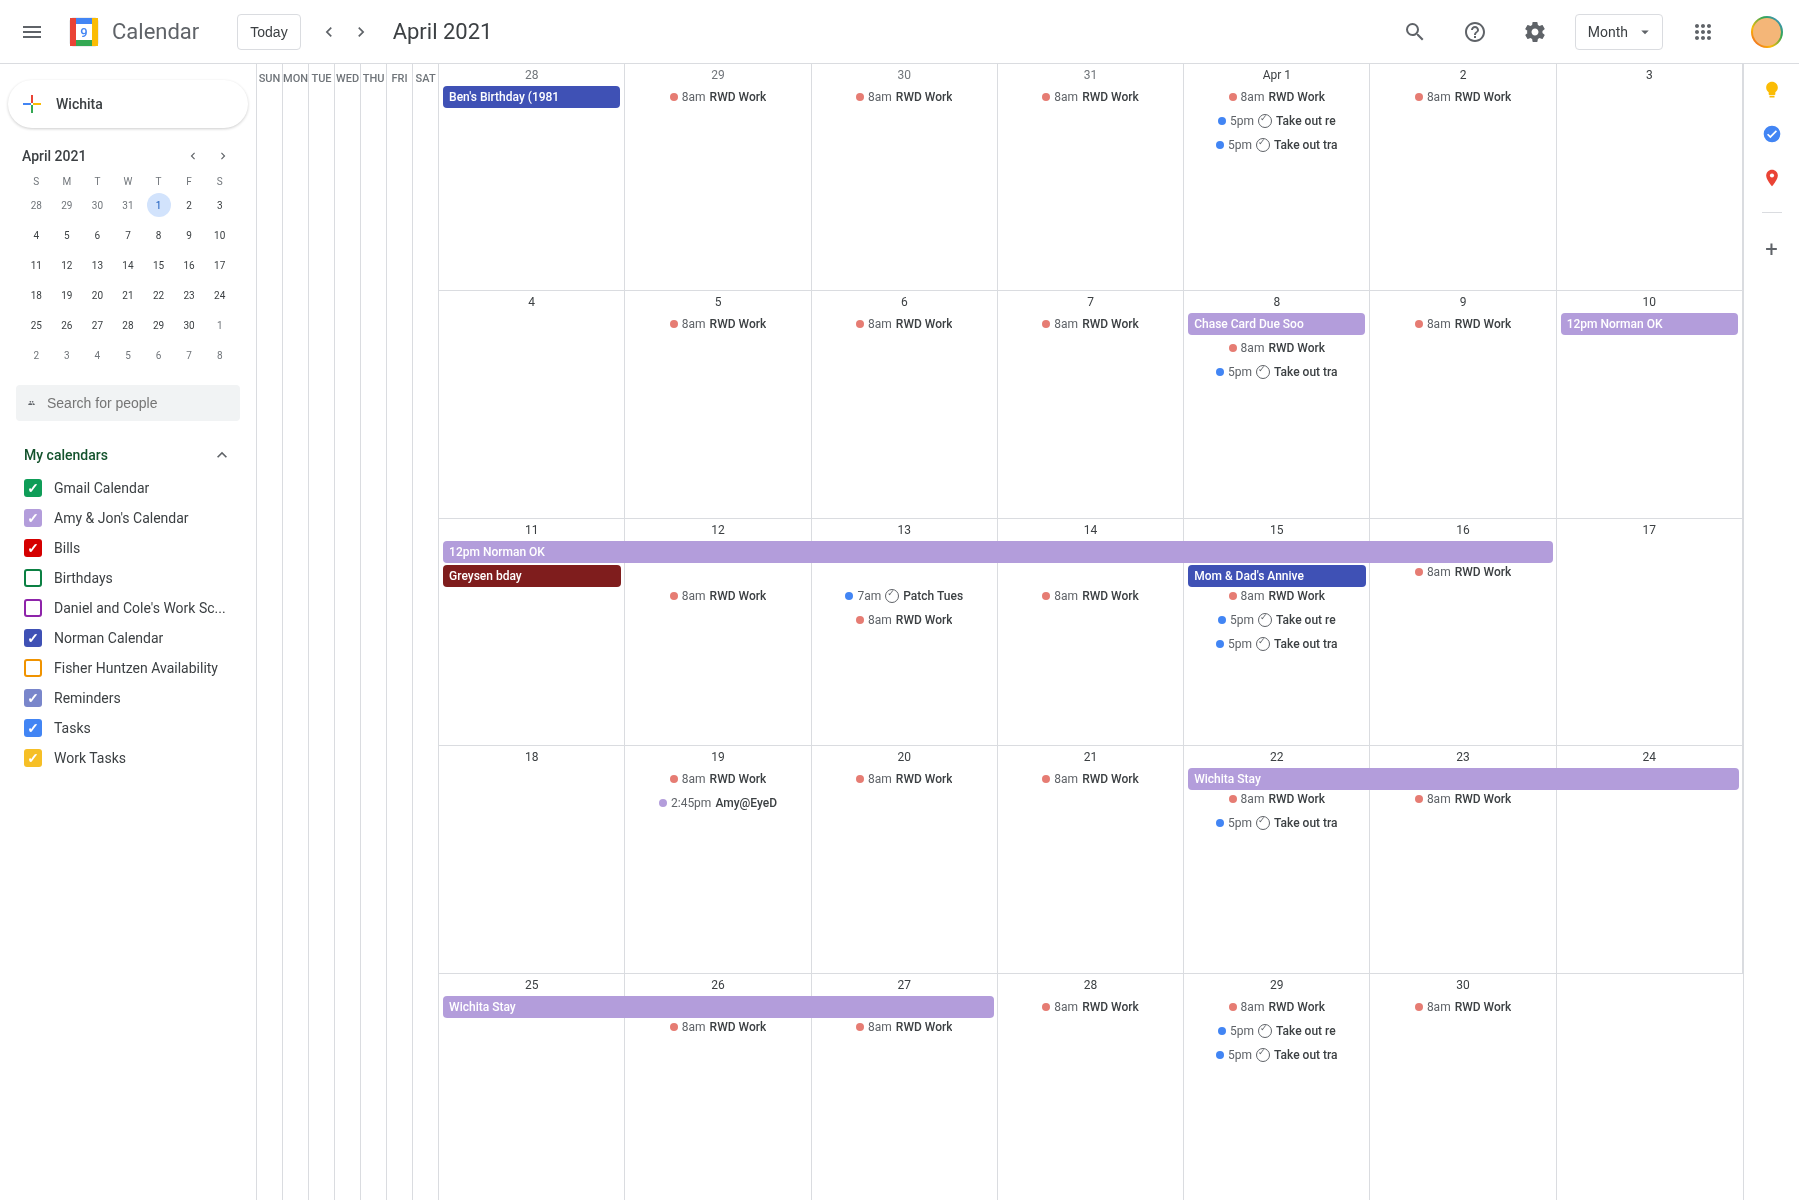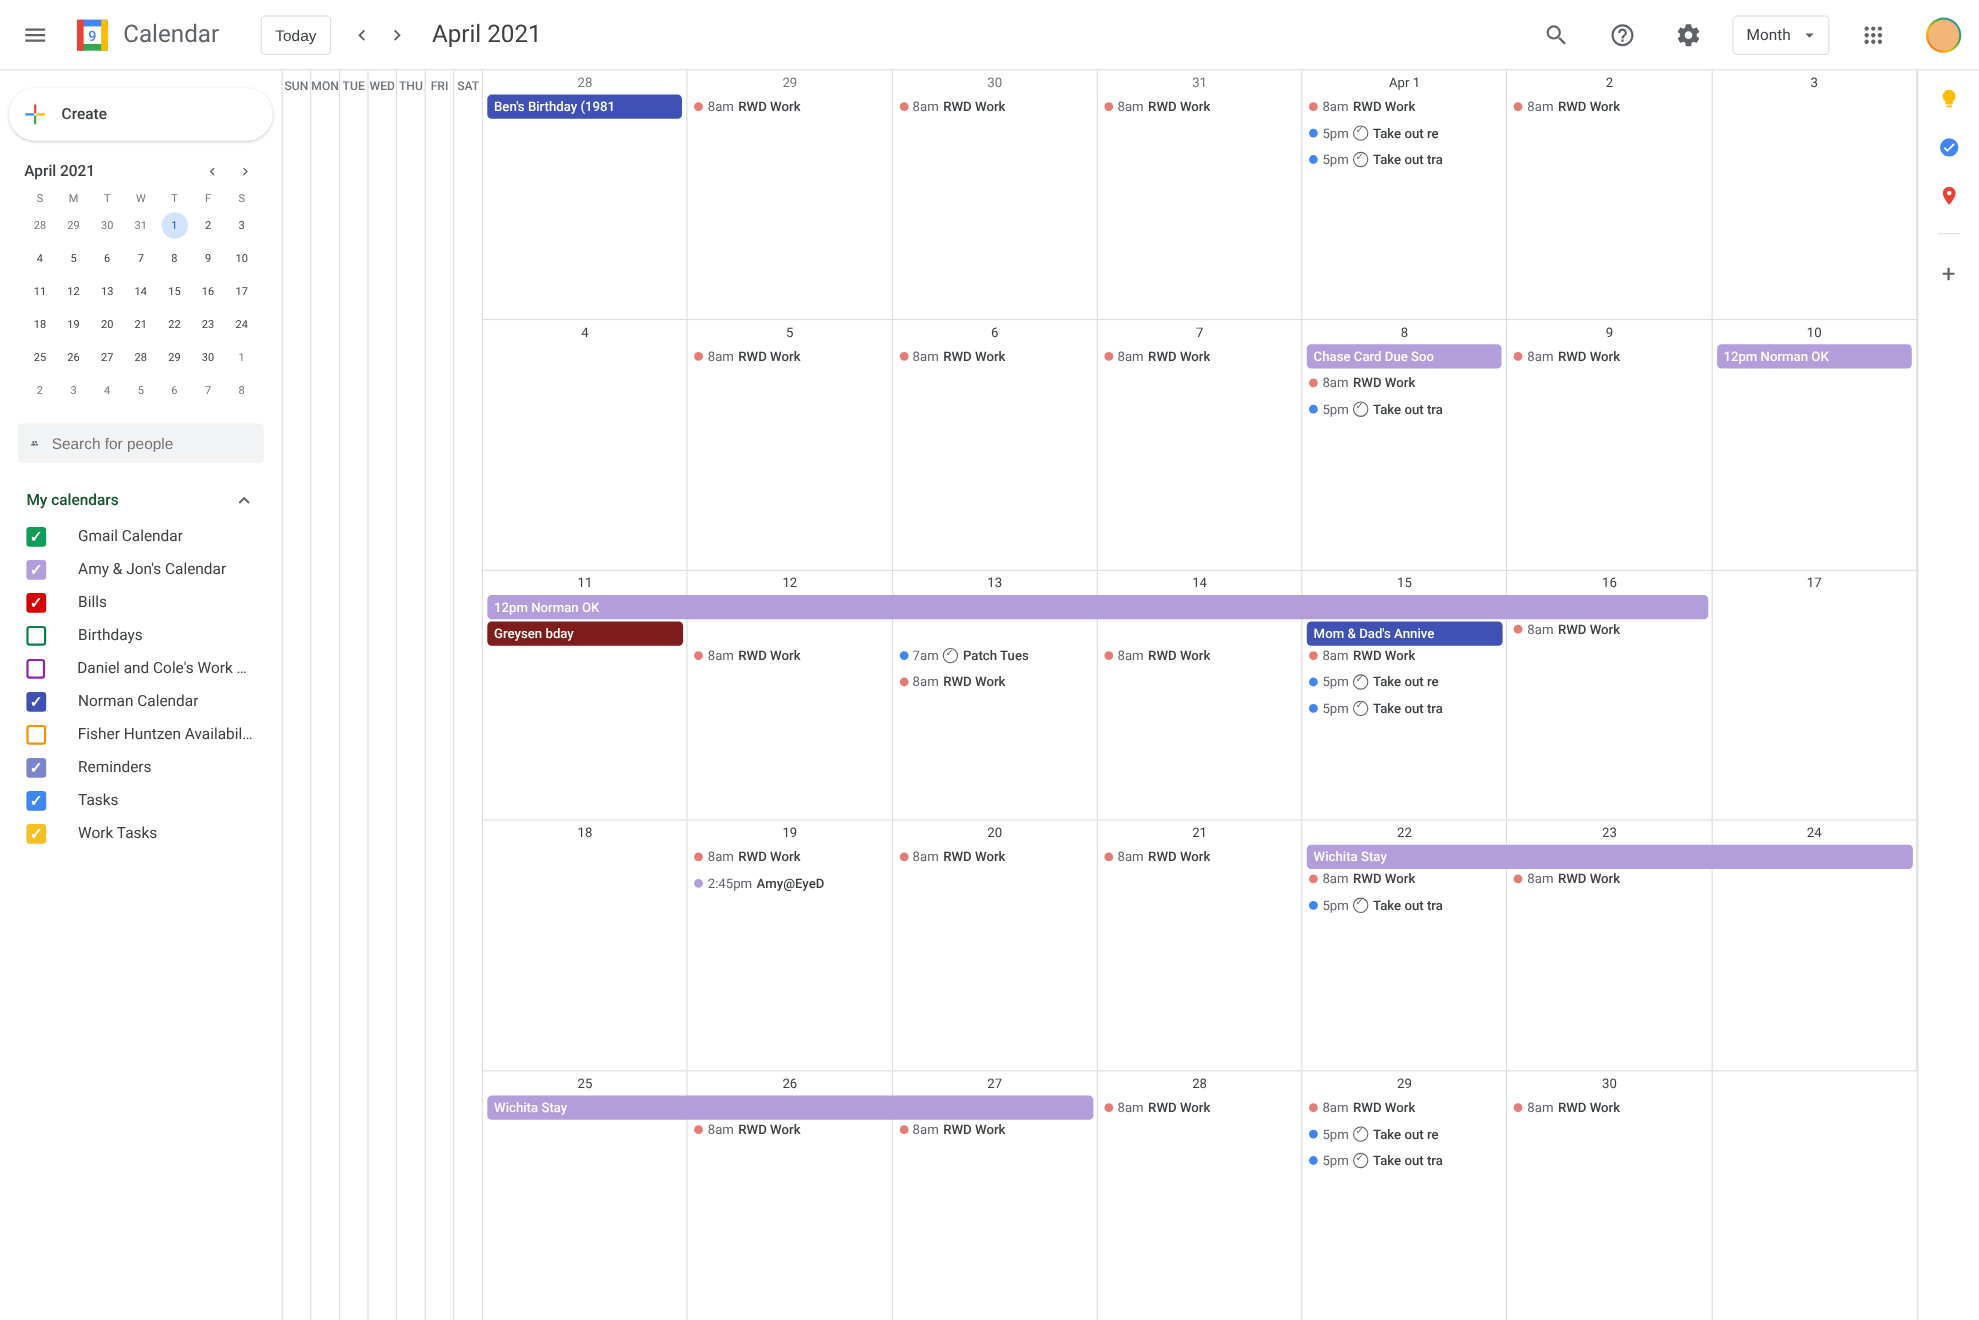--- a/index.html
+++ b/index.html
@@ -42,40 +42,40 @@
 .mini-day.other { color: #70757a; }
 .mini-day.today { background: #d2e3fc; color: #185abc; }
 
 .search-people { display: flex; align-items: center; gap: 12px; padding: 8px 12px; margin: 0 8px 16px; background: #f1f3f4; border-radius: 4px; cursor: text; }
 .search-people input { border: none; background: transparent; outline: none; font-size: 14px; flex: 1; color: #3c4043; }
 
 .cal-section { padding: 0 8px; }
 .cal-head { display: flex; align-items: center; justify-content: space-between; padding: 8px; cursor: pointer; }
 .cal-head-title { font-size: 14px; color: #14532d; font-weight: 500; }
 .cal-head-icons { display: flex; gap: 12px; color: #5f6368; }
-.cal-item { display: flex; align-items: center; gap: 29px; padding: 6px 8px; cursor: pointer; }
+.cal-item { display: flex; align-items: center; gap: 12px; padding: 6px 8px; cursor: pointer; }
 .cal-check { width: 18px; height: 18px; border-radius: 3px; display: flex; align-items: center; justify-content: center; }
 .cal-check.checked::after { content: "✓"; color: white; font-size: 14px; font-weight: bold; }
 .cal-check.unchecked { border: 2px solid; }
 .cal-label { font-size: 14px; color: #3c4043; white-space: nowrap; overflow: hidden; text-overflow: ellipsis; }
 
 
 .main { flex: 1; display: flex; flex-direction: row; border-left: 1px solid #dadce0; }
 .dow-row { display: grid; grid-template-columns: repeat(7, 1fr); }
 .dow-cell { text-align: center; font-size: 11px; color: #70757a; padding: 8px 0 0; border-right: 1px solid #dadce0; font-weight: 500; }
 .weeks { flex: 1; display: flex; flex-direction: column; }
 .week { flex: 1; display: grid; grid-template-columns: repeat(7, 1fr); position: relative; border-top: 1px solid #dadce0; }
 .week:first-child { border-top: none; }
 .day-cell { border-right: 1px solid #dadce0; position: relative; padding-top: 4px; overflow: hidden; }
 .day-num { text-align: center; font-size: 12px; color: #3c4043; margin-bottom: 4px; }
 .day-num.other { color: #70757a; }
 .events-col { display: flex; flex-direction: column; gap: 2px; padding: 0 4px; }
 .event-chip { height: 22px; border-radius: 4px; display: flex; align-items: center; padding: 0 6px; font-size: 12px; cursor: pointer; white-space: nowrap; overflow: hidden; }
 .event-chip.block { color: white; font-weight: 500; }
-.event-dot { display: flex; align-items: center; gap: 4px; height: 22px; font-size: 12px; cursor: pointer; white-space: nowrap; overflow: hidden; padding: 0 2px; }
+.event-dot { display: flex; align-items: center; gap: 4px; height: 22px; font-size: 12px; cursor: pointer; white-space: nowrap; overflow: hidden; padding: 0 2px; justify-content: center; }
 .dot { width: 8px; height: 8px; border-radius: 50%; flex-shrink: 0; }
 .ev-time { color: #5f6368; }
 .ev-title { color: #3c4043; font-weight: 500; overflow: hidden; text-overflow: ellipsis; }
 .ev-task { width: 14px; height: 14px; border: 1.5px solid #5f6368; border-radius: 50%; position: relative; flex-shrink: 0; }
 .ev-task::after { content: "✓"; font-size: 9px; position: absolute; top: -2px; left: 1px; color: #5f6368; }
 .spanner { position: absolute; height: 22px; border-radius: 4px; color: white; font-size: 12px; font-weight: 500; display: flex; align-items: center; padding: 0 6px; cursor: pointer; z-index: 2; }
 
 
 .sidepanel { width: 56px; border-left: 1px solid #dadce0; display: flex; flex-direction: column; align-items: center; padding-top: 16px; gap: 24px; flex-shrink: 0; }
 .sp-icon { width: 20px; height: 20px; cursor: pointer; }
@@ -159,21 +159,21 @@
   <div class="body">
 
     <div class="sidebar">
       <div class="create-btn">
         <svg class="plus-icon" width="24" height="24" viewBox="0 0 24 24">
           <path fill="#ea4335" d="M11 3h2v8h-2z"></path>
           <path fill="#4285f4" d="M3 11h8v2H3z"></path>
           <path fill="#fbbc04" d="M13 11h8v2h-8z"></path>
           <path fill="#34a853" d="M11 13h2v8h-2z"></path>
         </svg>
-        <span class="create-label">Create</span>
+        <span class="create-label">Wichita</span>
       </div>
 
       <div class="mini-cal">
         <div class="mini-head">
           <span class="mini-title">April 2021</span>
           <div class="mini-navs">
             <span class="mini-nav">
               <svg width="14" height="14" viewBox="0 0 24 24">
                   <path fill="currentColor" d="M15.41 7.41L14 6l-6 6 6 6 1.41-1.41L10.83 12z"></path>
                 </svg>

